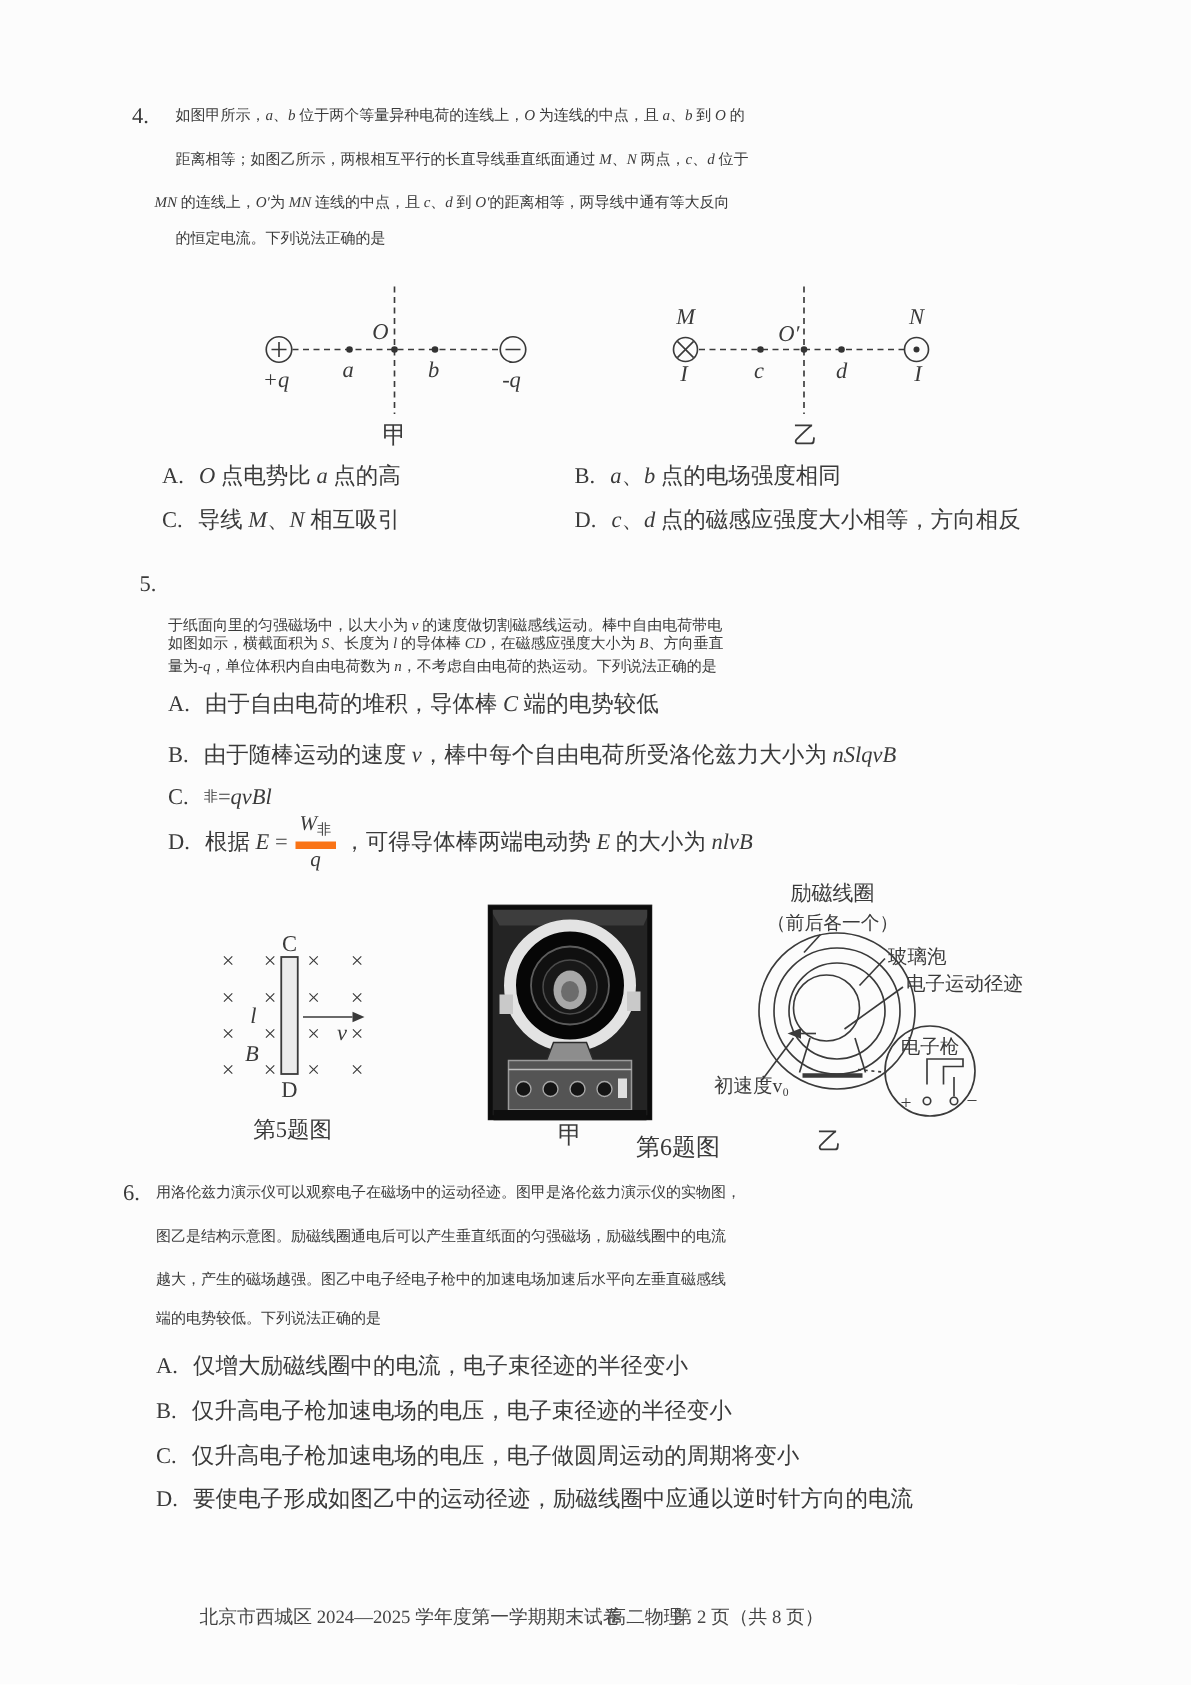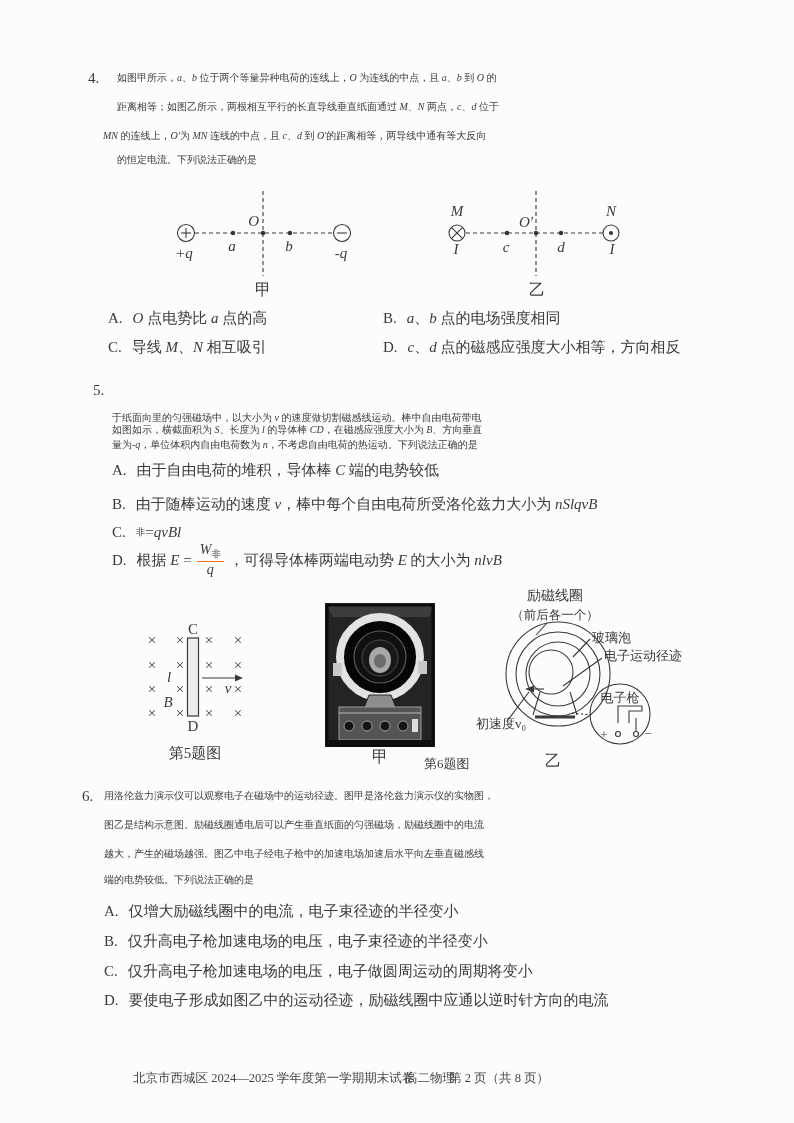--- a/index.html
+++ b/index.html
@@ -9,24 +9,24 @@
     font-family:"Liberation Serif","DejaVu Serif",serif;
     overflow:hidden;
   }
   .line{position:absolute;font-size:10px;line-height:20px;white-space:nowrap;}
   .qnum{position:absolute;font-size:15px;line-height:20px;}
   .optrow{position:absolute;display:flex;align-items:center;font-size:15px;line-height:20px;white-space:nowrap;}
   .optrow .olabel{margin-right:10px;}
   i{font-style:italic;}
   sub{font-size:9.5px;font-style:normal;vertical-align:-3px;}
   .frac{display:inline-flex;flex-direction:column;align-items:center;vertical-align:middle;margin:0 5px;line-height:1.05;font-size:14px;}
-  .frac .num{padding:0 3px 1px;border-bottom:1px solid #f97316;}
+  .frac .num{padding:0 3px 1px;border-bottom:5px solid #f97316;}
   .frac .den{padding-top:1px;}
   .fig{position:absolute;}
-  .caption{position:absolute;font-size:13px;white-space:nowrap;}
+  .caption{position:absolute;font-size:16px;white-space:nowrap;}
   .cap-center{text-align:center;}
   svg text{fill:#3a3a3a;font-family:"Liberation Serif","DejaVu Serif",serif;font-size:15px;}
   svg text.it{font-style:italic;}
   svg text.cjk16{font-size:16px;}
   svg text.s13{font-size:13px;}
   svg text.s12{font-size:12.5px;}
   svg .st{stroke:#3a3a3a;fill:none;stroke-width:1.1;}
   svg .dash{stroke-dasharray:4,3;}
   svg .dot2{stroke-dasharray:2,2.5;}
   .footer-part{position:absolute;font-size:12.5px;color:#454545;white-space:nowrap;}

